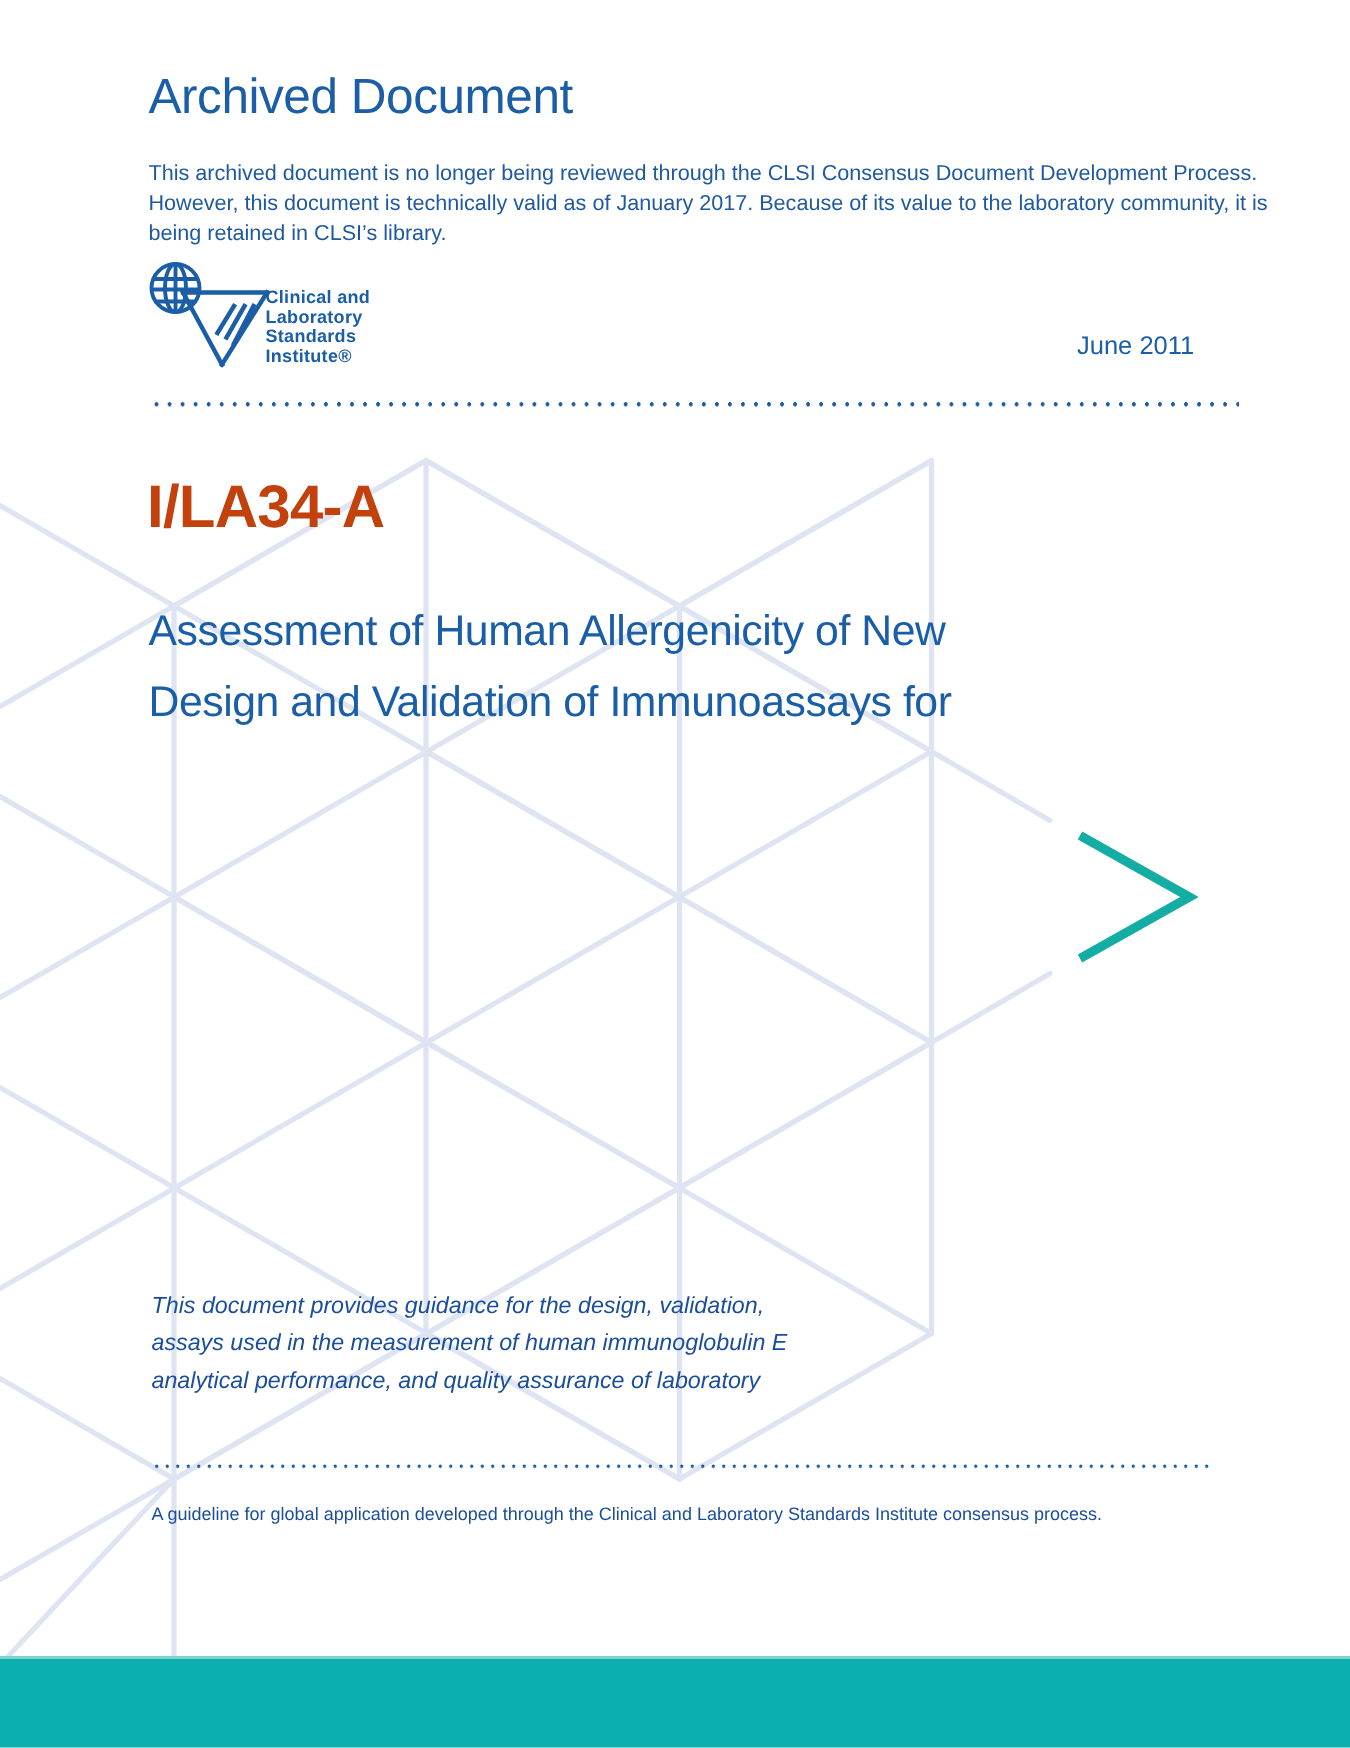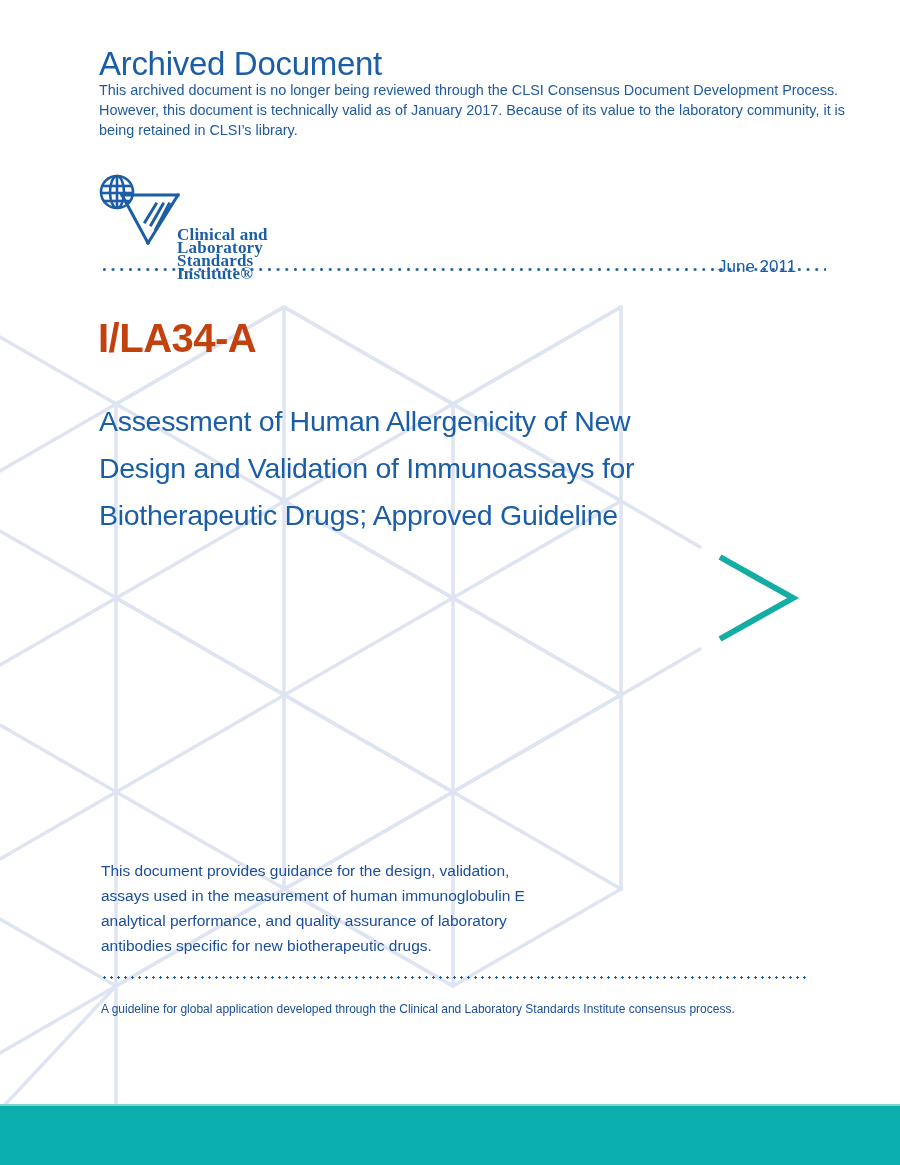--- a/index.html
+++ b/index.html
@@ -9,49 +9,49 @@
     font-family: "Liberation Sans", sans-serif;
     color: #1b5ea6;
   }
   .abs { position: absolute; }
   #lattice { position: absolute; left: 0; top: 0; width: 900px; height: 1165px; z-index: 0; }
   .archived-title {
     left: 99px; top: 44px; font-size: 33px; color: #1b5ea6; letter-spacing: -0.3px;
     line-height: 40px; white-space: nowrap;
   }
   .archived-text {
-    left: 99px; top: 80px; width: 760px; font-size: 14.4px; line-height: 20px; color: #1f5aa0;
+    left: 99px; top: 106px; width: 760px; font-size: 14.4px; line-height: 20px; color: #1f5aa0;
   }
   .logo { left: 96px; top: 170px; width: 90px; height: 80px; }
   .logo-text {
-    left: 177px; top: 192px; font-family: Liberation Serif, serif; font-weight: bold;
-    font-size: 17px; line-height: 13px; color: #1b5ea6; letter-spacing: 0.2px; margin-top: 36px;
+    left: 177px; top: 192px; font-family: Liberation Sans, sans-serif; font-weight: bold;
+    font-size: 12px; line-height: 13px; color: #1b5ea6; letter-spacing: 0.2px;
   }
   .logo-text span { display: block; white-space: nowrap; }
-  .date { left: 718px; top: 221px; font-size: 17px; color: #1b5ea6; white-space: nowrap; margin-top: 36px; }
+  .date { left: 718px; top: 221px; font-size: 17px; color: #1b5ea6; white-space: nowrap; }
   .dots {
     height: 3px;
     background-image: radial-gradient(circle, #1b5ea6 1.3px, transparent 1.5px);
     background-size: 8.7px 3px; background-repeat: repeat-x;
   }
   .dots-top { left: 100px; top: 268px; width: 726px; }
   .dots-bottom { left: 101px; top: 976px; width: 706px; background-size: 7px 3px;
     background-image: radial-gradient(circle, #1b5ea6 1.1px, transparent 1.3px); }
   .doc-code {
     left: 98px; top: 310px; font-size: 40px; font-weight: bold; color: #c2410c;
     line-height: 56px; letter-spacing: -0.5px; white-space: nowrap; z-index: 2;
   }
   .doc-title {
     left: 99px; top: 398px; width: 700px; font-size: 28.5px; line-height: 47px; color: #1a5ea8;
     letter-spacing: -0.3px; z-index: 2;
   }
   .doc-title span { display: block; white-space: nowrap; }
   .chevron { left: 715px; top: 552px; width: 85px; height: 92px; z-index: 2; }
   .summary {
-    left: 101px; top: 858px; width: 480px; font-size: 15.5px; line-height: 25px; color: #1a4e9a; z-index: 2;
+    left: 101px; top: 858px; width: 480px; font-size: 15.5px; line-height: 25px; color: #1a4e9a; z-index: 2; font-style: italic;
   }
   .summary span { display: block; white-space: nowrap; }
   .footnote {
     left: 101px; top: 1002px; font-size: 12px; color: #1a4e9a; white-space: nowrap; z-index: 2; text-align: right;
   }
   .footer-bar { left: 0; top: 1106px; width: 900px; height: 59px; background: #0aafae; }
   .footer-line { left: 0; top: 1104px; width: 900px; height: 2px; background: #7fd3d0; }
   .z { z-index: 2; }
 </style>
 </head>
@@ -120,31 +120,29 @@
   <span>Institute®</span>
 </div>
 
 <div class="abs date z">June 2011</div>
 <div class="abs dots dots-top z"></div>
 
 <div class="abs doc-code">I/LA34-A</div>
 <div class="abs doc-title">
   <span>Assessment of Human Allergenicity of New</span>
   <span>Design and Validation of Immunoassays for</span>
-  <span>Biotherapeutic Drugs; Approved Guideline</span>
 </div>
 
 <svg class="abs chevron" viewBox="0 0 85 92">
   <polyline points="5,5 78,46 5,87" fill="none" stroke="#13ada3" stroke-width="6" stroke-linejoin="miter"></polyline>
 </svg>
 
 <div class="abs summary">
   <span>This document provides guidance for the design, validation,</span>
   <span>assays used in the measurement of human immunoglobulin E</span>
   <span>analytical performance, and quality assurance of laboratory</span>
-  <span>antibodies specific for new biotherapeutic drugs.</span>
 </div>
 
 <div class="abs dots dots-bottom z"></div>
 <div class="abs footnote">A guideline for global application developed through the Clinical and Laboratory Standards Institute consensus process.</div>
 
 <div class="abs footer-line"></div>
 <div class="abs footer-bar"></div>
 
 </body></html>

